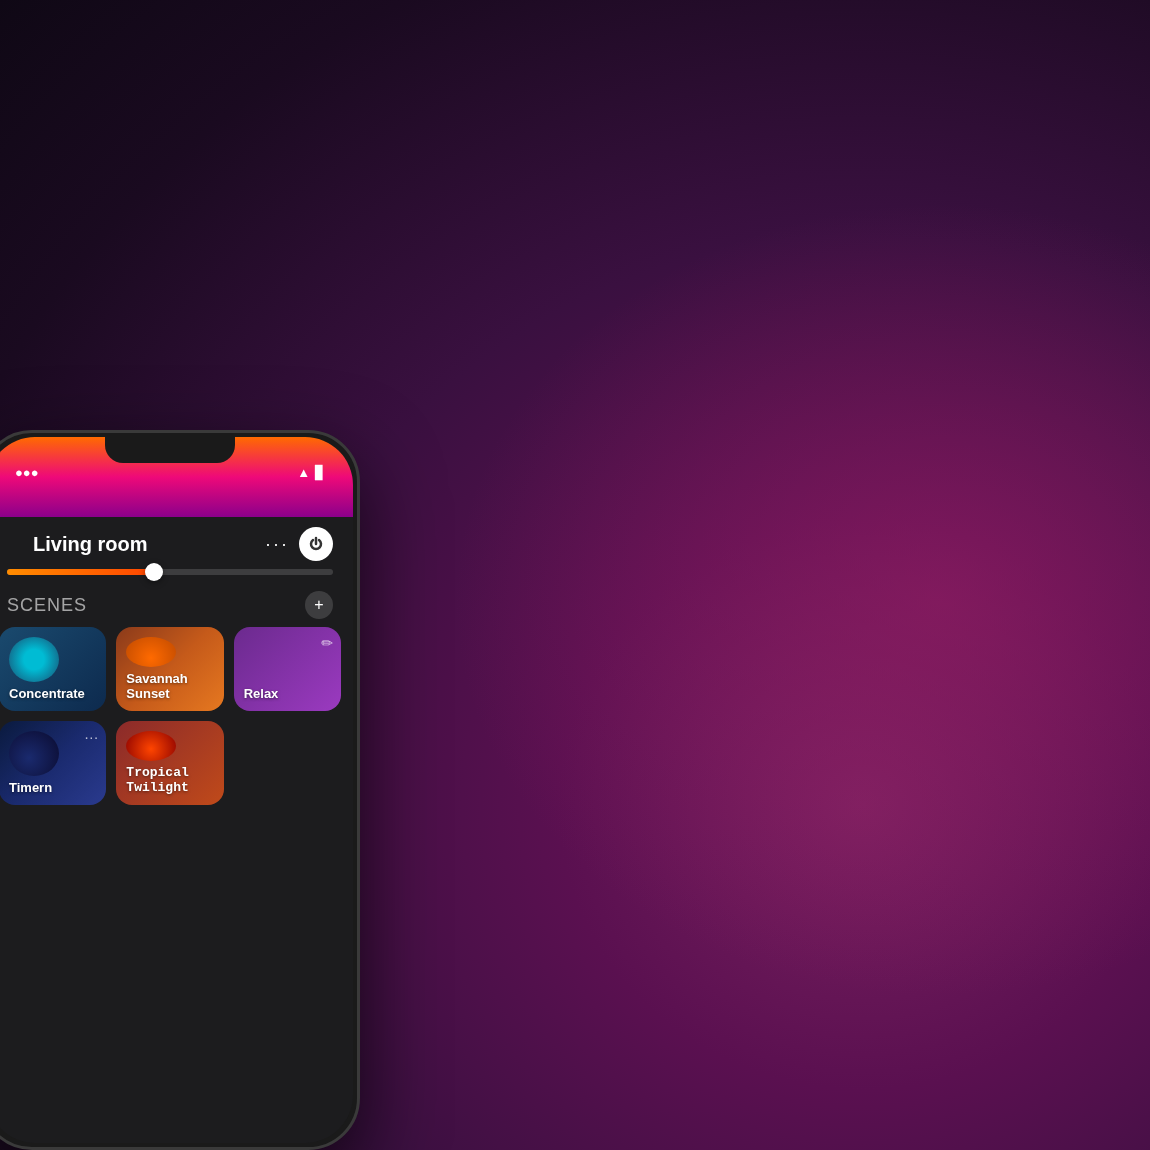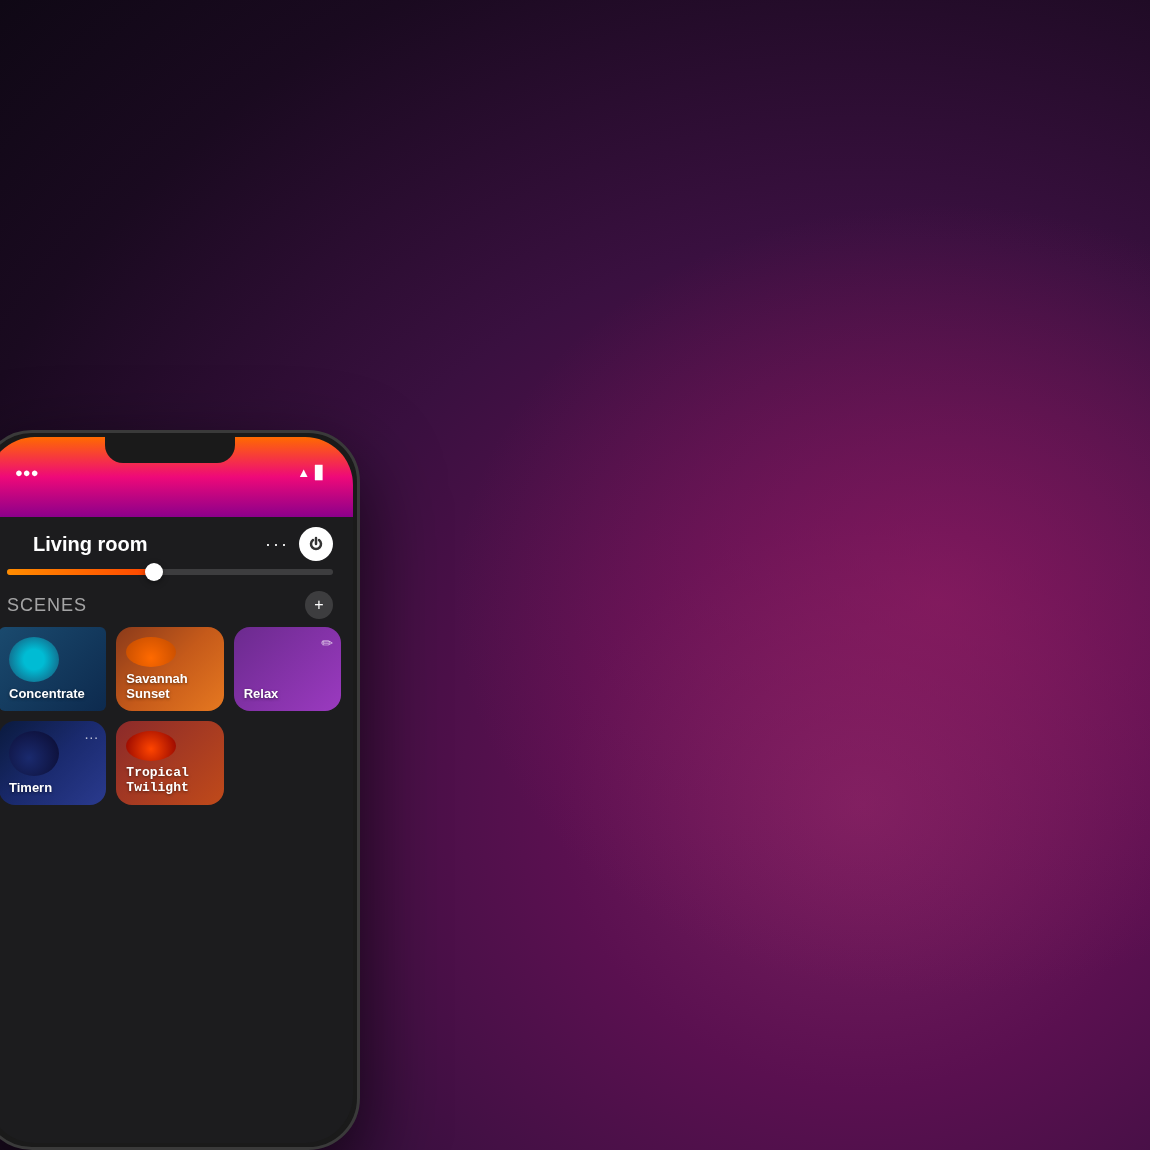--- a/index.html
+++ b/index.html
@@ -225,21 +225,21 @@
 
     .scene-name {
       color: white;
       font-size: 13px;
       font-weight: 600;
       text-shadow: 0 1px 3px rgba(0,0,0,0.5);
     }
 
     
     .scene-read { background: linear-gradient(135deg, #2d5a8e, #1a3a6e); }
-    .scene-concentrate { background: linear-gradient(135deg, #1a4a6e, #0d2a4e); border-radius: 6px; }
+    .scene-concentrate { background: linear-gradient(135deg, #1a4a6e, #0d2a4e); }
     .scene-savannah { background: linear-gradient(135deg, #8b3a1a, #c55a1a, #e67820); }
     .scene-relax { background: linear-gradient(135deg, #6b2a8e, #9b3ac0); }
     .scene-tokyo { background: linear-gradient(135deg, #0a1a3e, #1a2a6e, #2a3a8e); }
     .scene-tropical { background: linear-gradient(135deg, #8b2a2a, #c04a1a); font-family: Liberation Mono, monospace; }
 
     .scene-icon-circle {
       width: 44px;
       height: 44px;
       border-radius: 12px;
       margin-bottom: 4px;

